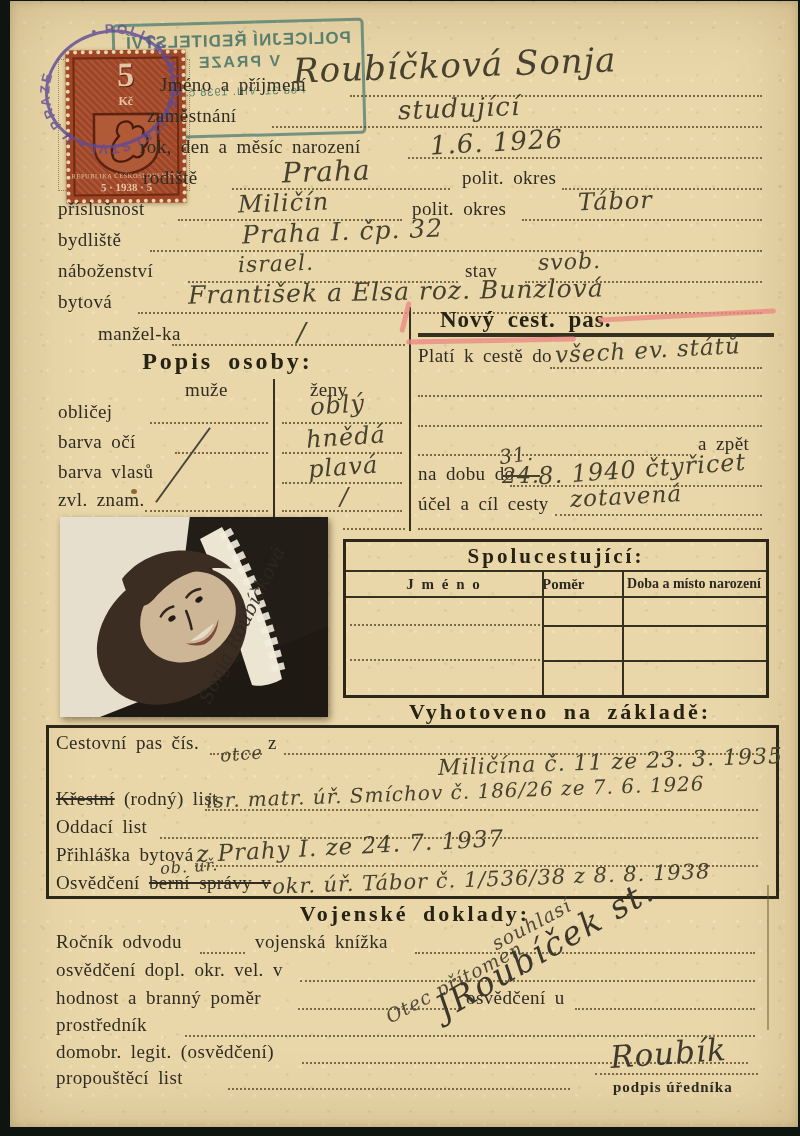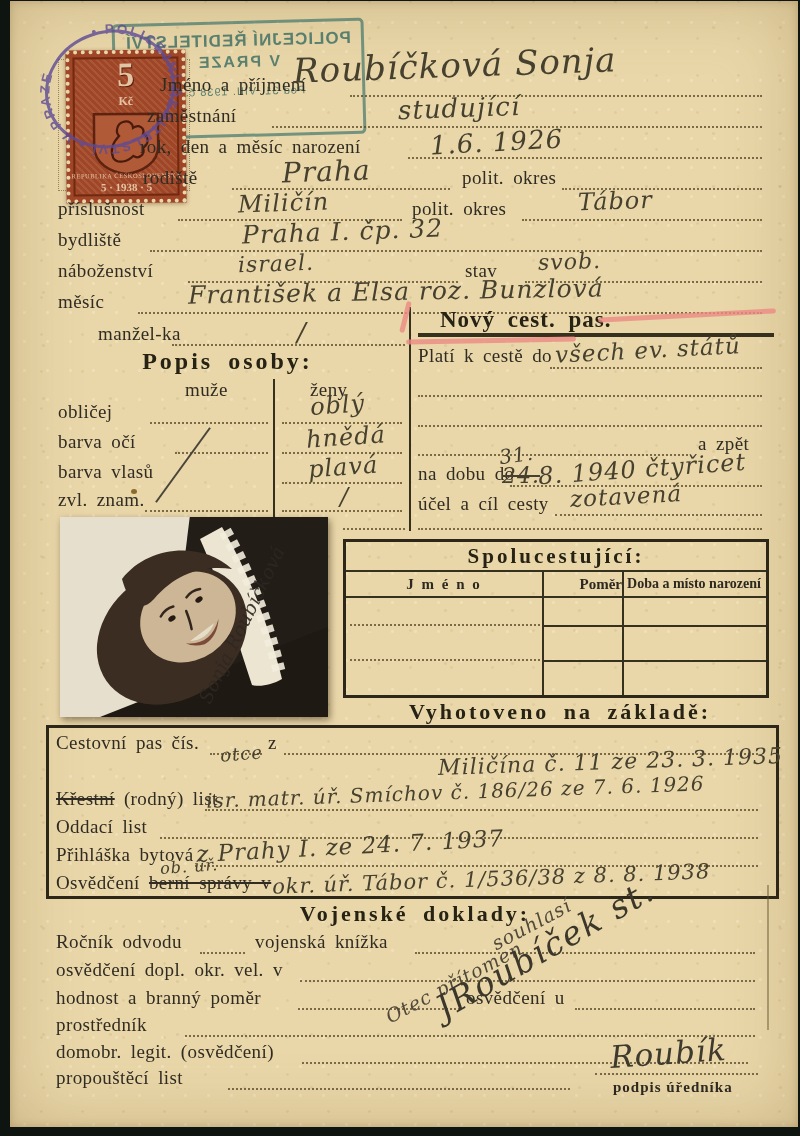--- a/index.html
+++ b/index.html
@@ -100,21 +100,21 @@
   <div class="D" style="left:140px;top:249px;width:612px;"></div>
   <div class="H" style="left:232px;top:216px;font-size:25px;transform:rotate(-2deg);">Praha I. čp. 32</div>
 
   <div class="L" style="left:48px;top:259px;">náboženství</div>
   <div class="D" style="left:178px;top:280px;width:270px;"></div>
   <div class="H" style="left:228px;top:250px;font-size:22px;transform:rotate(-2deg);">israel.</div>
   <div class="L" style="left:455px;top:259px;">stav</div>
   <div class="D" style="left:515px;top:280px;width:237px;"></div>
   <div class="H" style="left:528px;top:248px;font-size:22px;transform:rotate(-2deg);">svob.</div>
 
-  <div class="L" style="left:48px;top:290px;">měsíc</div>
+  <div class="L" style="left:48px;top:290px;">bytová</div>
   <div class="D" style="left:128px;top:311px;width:624px;"></div>
   <div class="H" style="left:178px;top:276px;font-size:25px;transform:rotate(-1deg);">František a Elsa roz. Bunzlová</div>
 
   <div class="L" style="left:48px;top:322px;margin-left:40px;">manžel-ka</div>
   <div class="D" style="left:162px;top:343px;width:233px;"></div>
   <div class="H" style="left:287px;top:316px;font-size:26px;">/</div>
 
   <div class="hdg" style="left:40px;top:347px;width:355px;text-align:center;font-size:24px;">Popis osoby:</div>
   <div class="L" style="left:175px;top:378px;">muže</div>
   <div class="L" style="left:300px;top:378px;">ženy</div>
@@ -195,21 +195,21 @@
       <path d="M111,120 Q130,137 152,119 Q141,133 126,132 Q115,128 111,120 Z" fill="#7c4a3a"></path>
       <path d="M116,121 Q131,130 146,120 Z" fill="#e6ddc8"></path>
     </g>
     <text x="150" y="188" transform="rotate(-64 150 188)" font-family="DejaVu Serif, serif" font-style="italic" font-size="19" fill="#2e2822" opacity=".9">Sonja Roubíčková</text>
   </svg>
 
   <div class="box" style="left:333px;top:538px;width:420px;height:153px;">
     <div class="hdg" style="left:0;top:2px;width:100%;text-align:center;font-size:21px;">Spolucestující:</div>
     <div class="S" style="left:0;top:28px;width:100%;height:2px;"></div>
     <div class="smalllbl" style="left:0;top:34px;width:196px;text-align:center;font-size:15px;letter-spacing:2px;">J m é n o</div>
-    <div class="smalllbl" style="left:196px;top:34px;width:80px;text-align:right;font-size:15px;">Poměr</div>
+    <div class="smalllbl" style="left:196px;top:34px;width:80px;text-align:left;font-size:15px;">Poměr</div>
     <div class="smalllbl" style="left:276px;top:34px;width:144px;text-align:center;font-size:14px;">Doba a místo narození</div>
     <div class="S" style="left:0;top:54px;width:100%;height:2px;"></div>
     <div class="S" style="left:196px;top:28px;width:2px;height:125px;"></div>
     <div class="S" style="left:276px;top:28px;width:2px;height:125px;"></div>
     <div class="D" style="left:4px;top:82px;width:190px;"></div>
     <div class="S" style="left:198px;top:83px;width:222px;height:1.5px;"></div>
     <div class="D" style="left:4px;top:117px;width:190px;"></div>
     <div class="S" style="left:198px;top:118px;width:222px;height:1.5px;"></div>
   </div>
 

